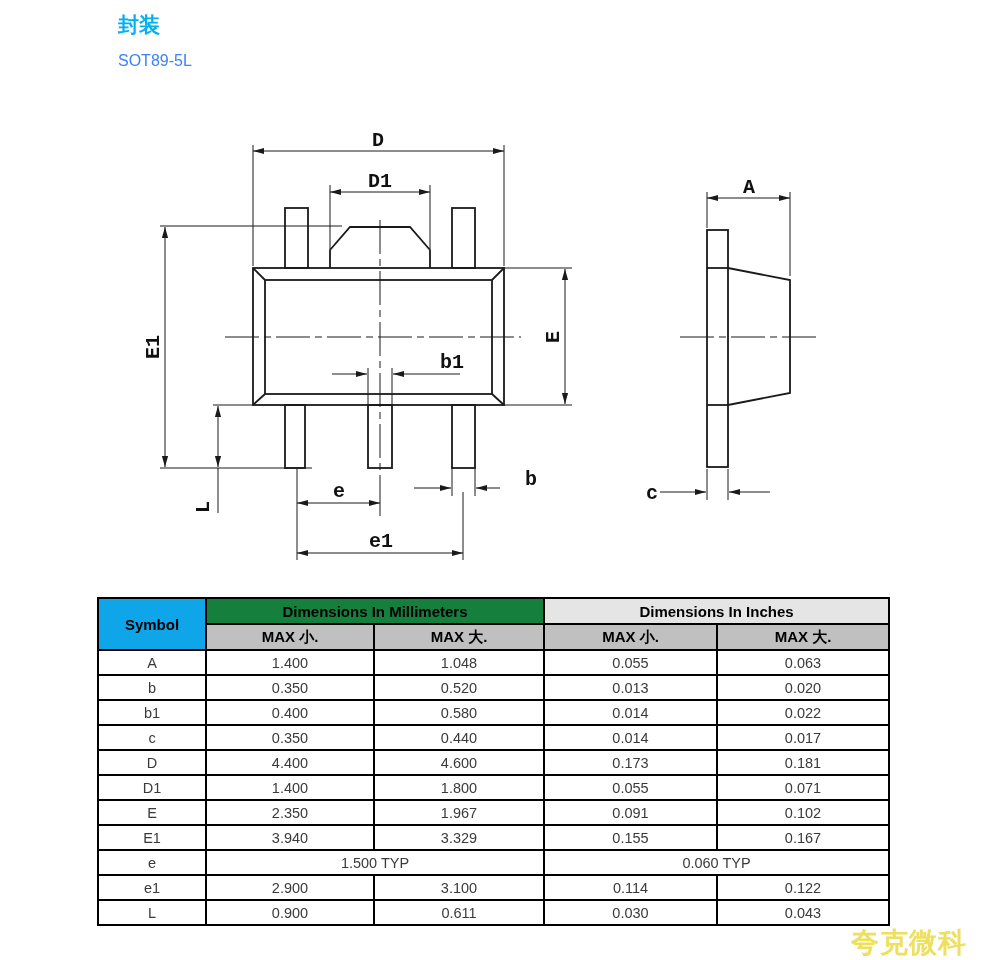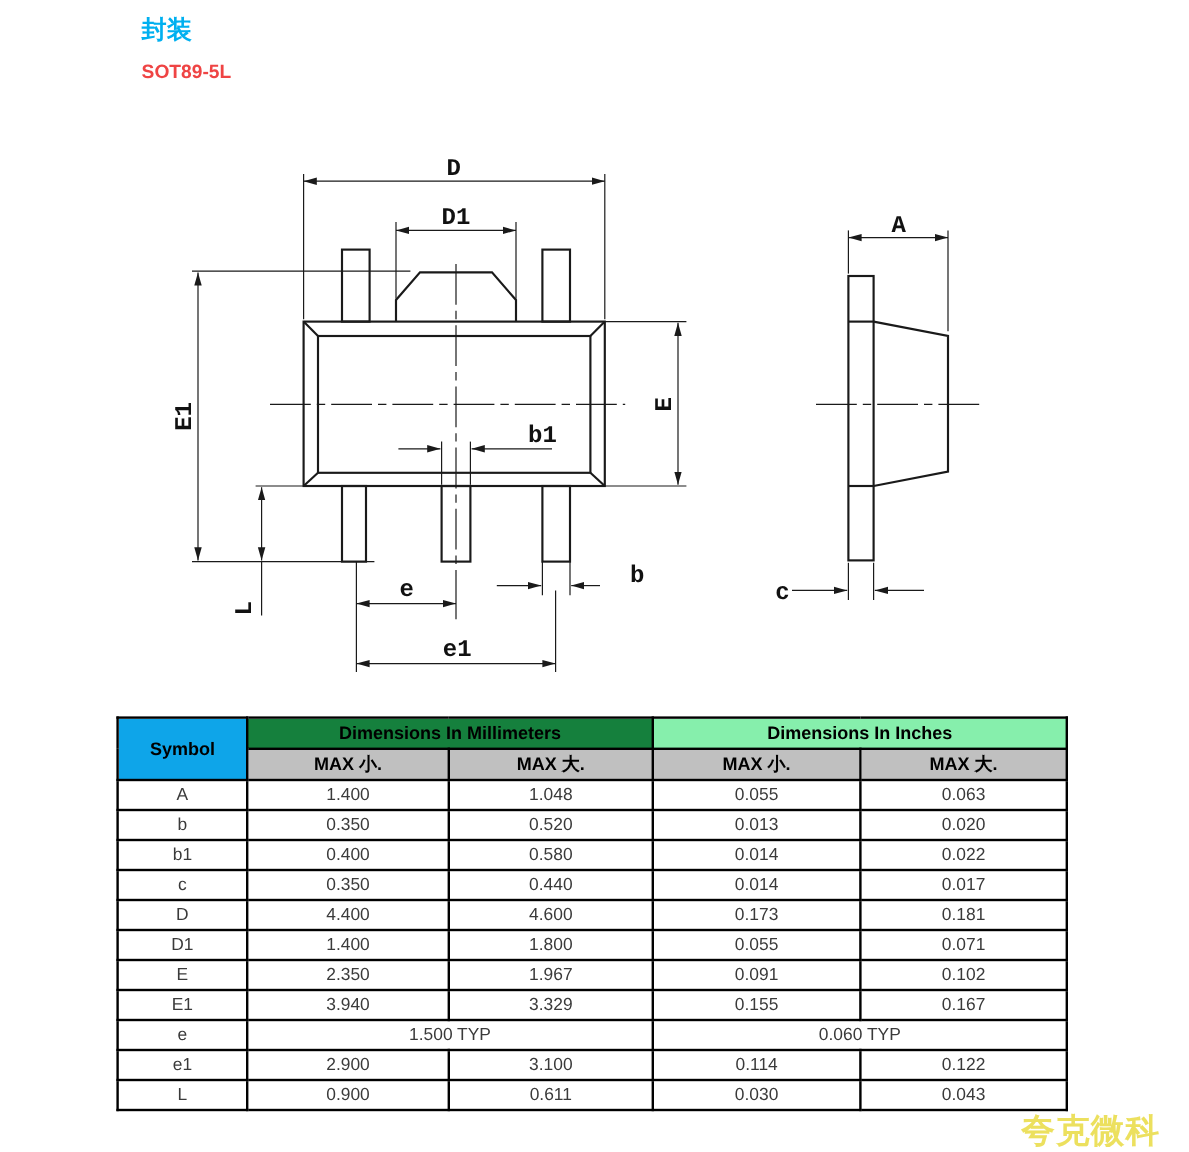--- a/index.html
+++ b/index.html
@@ -1,19 +1,19 @@
 <!DOCTYPE html>
 <html><head>
 <meta charset="utf-8">
 <style>
   html,body{margin:0;padding:0;background:#fff;}
   .page{position:relative;width:991px;height:956px;background:#ffffff;overflow:hidden;
         font-family:"Liberation Sans",sans-serif;}
   .title{position:absolute;left:118px;top:11px;font-size:21px;font-weight:bold;color:#00b0f0;}
-  .pkgname{position:absolute;left:118px;top:52px;font-size:16px;font-weight:bold;color:#ef4444;}
+  .pkgname{position:absolute;left:118px;top:52px;font-size:16px;font-weight:normal;color:#3b82f6;}
   svg.draw{position:absolute;left:0;top:0;pointer-events:none;}
   svg .obj{stroke:#1a1a1a;stroke-width:1.8;fill:none;}
   svg .dim{stroke:#1a1a1a;stroke-width:1;fill:none;}
   svg .cl{stroke:#1a1a1a;stroke-width:1;fill:none;stroke-dasharray:34 5 7 5;}
   svg text.lbl{font-family:"Liberation Mono","DejaVu Sans Mono",monospace;
                font-size:20px;font-weight:bold;fill:#111;}
   table.dims{position:absolute;left:97px;top:597px;width:791px;border-collapse:collapse;
              table-layout:fixed;font-size:14.5px;color:#3a3a3a;}
   table.dims th,table.dims td{border:2px solid #000;text-align:center;padding:0;
              overflow:hidden;white-space:nowrap;}
@@ -131,21 +131,21 @@
       <col style="width:108px">
         <col style="width:168px">
         <col style="width:170px">
       <col style="width:173px">
         <col style="width:172px">
     </colgroup>
     <thead>
       <tr>
         <th rowspan="2" style="background: #0ea5e9;">Symbol</th>
         <th colspan="2" style="background: #15803d;">Dimensions In Millimeters</th>
-        <th colspan="2" style="background: #86efac; text-align: center;">Dimensions In Inches</th>
+        <th colspan="2" style="background: #e5e5e5; text-align: center;">Dimensions In Inches</th>
       </tr>
       <tr>
         <th style="background: rgb(192, 192, 192);">MAX 小.</th>
         <th style="background: rgb(192, 192, 192);">MAX 大.</th>
         <th style="background: rgb(192, 192, 192);">MAX 小.</th>
         <th style="background: rgb(192, 192, 192);">MAX 大.</th>
       </tr>
     </thead>
     <tbody>
         <tr>

